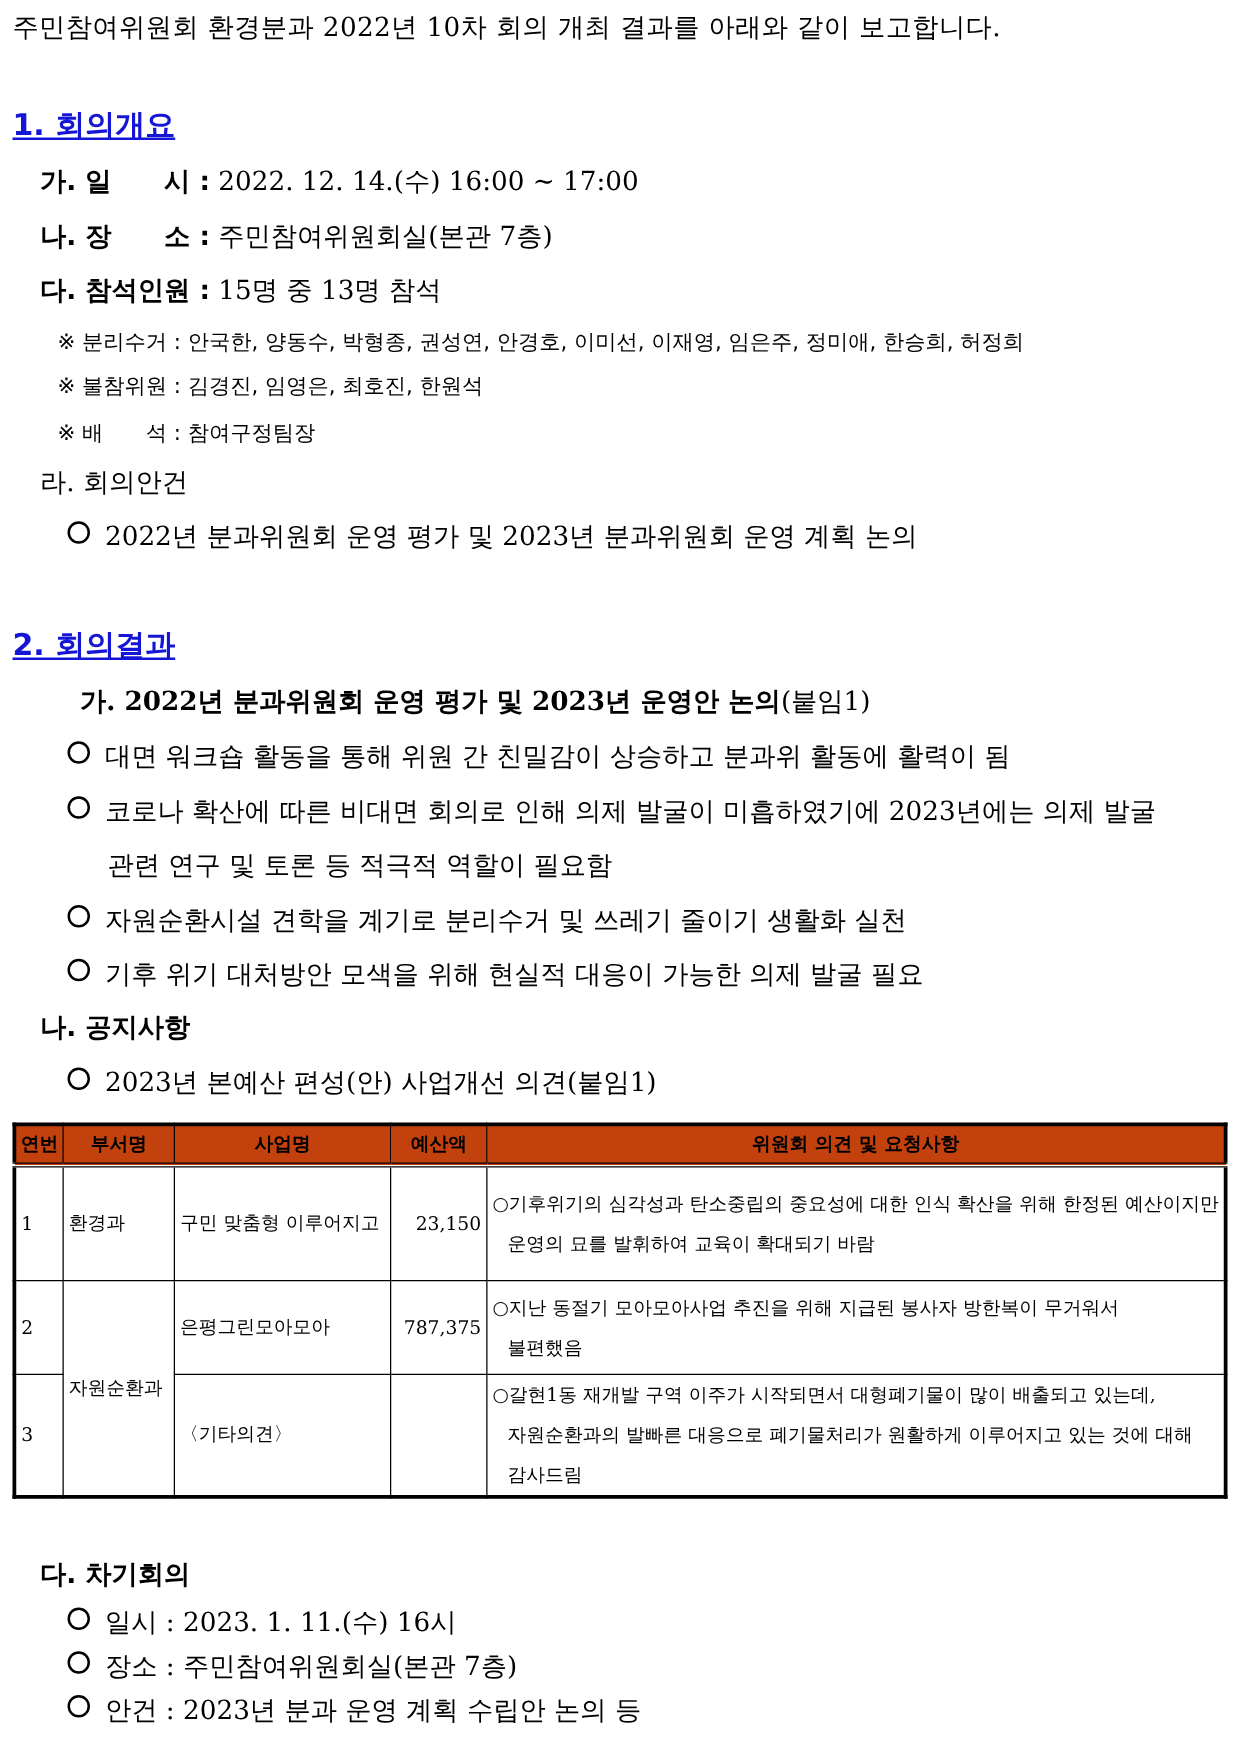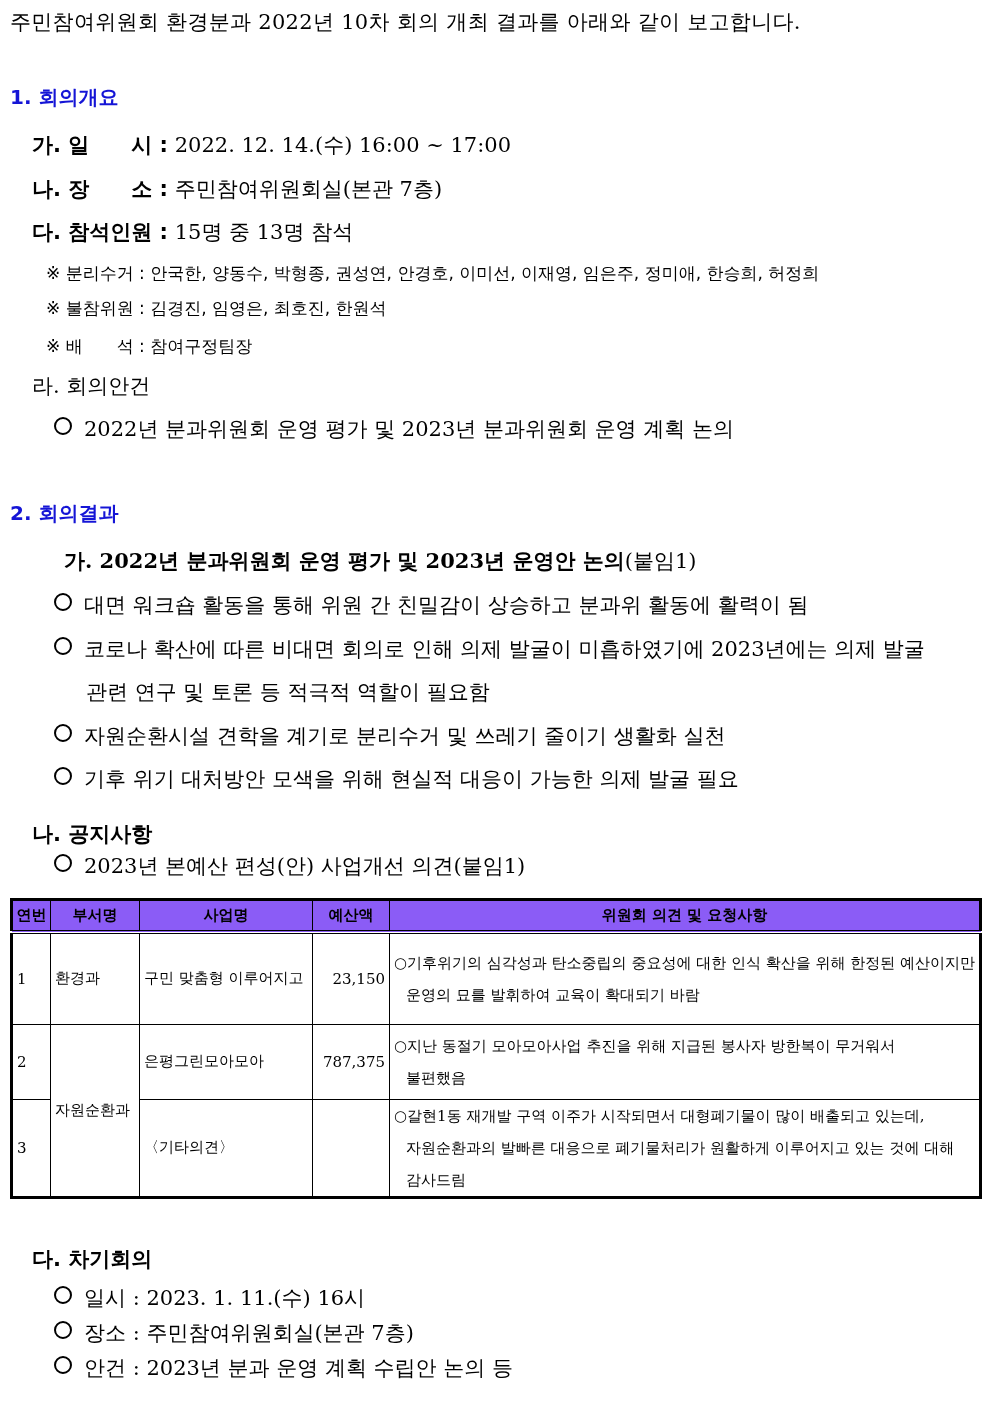--- a/index.html
+++ b/index.html
@@ -3,36 +3,36 @@
 <meta charset="utf-8">
 <style>
   html, body { margin: 0; padding: 0; background: #ffffff; }
   body {
     width: 992px; height: 1403px; position: relative; overflow: hidden;
     font-family: "DejaVu Serif", "Liberation Serif", serif;
     color: #000;
   }
   .abs { position: absolute; white-space: nowrap; }
   .intro { left: 10px; top: 8px; font-size: 21px; letter-spacing: 0.3px; }
-  .h1 { left: 10px; font-family: "DejaVu Sans", "Liberation Sans", sans-serif; font-weight: bold; color: #1515d6; font-size: 20px; }
+  .h1 { left: 10px; font-family: "DejaVu Sans", "Liberation Sans", sans-serif; font-weight: bold; color: #1515d6; font-size: 24px; text-decoration: underline; }
   .h2 { left: 32px; font-size: 21px; }
   .h2 .lbl { font-weight: bold; font-family: "DejaVu Sans", "Liberation Sans", sans-serif; }
   .h2 .bold { font-weight: bold; }
   .note { left: 46px; font-size: 17px; font-family: "DejaVu Sans", "Liberation Sans", sans-serif; }
   .bullet { left: 54px; font-size: 21px; }
   .bullet .mark { display: inline-block; width: 14px; height: 14px; border: 2px solid #000; border-radius: 50%; margin-right: 12px; vertical-align: 1px; }
   .cont { left: 86px; font-size: 21px; }
 
   table.budget {
     position: absolute; left: 10px; top: 898px; width: 972px;
     border-collapse: collapse; border: 3px solid #000;
     font-family: "DejaVu Serif", "Liberation Serif", serif; font-size: 15px;
   }
   table.budget th {
-    background: #8b5cf6; font-weight: bold; font-family: "DejaVu Sans", "Liberation Sans", sans-serif;
+    background: #c2410c; font-weight: bold; font-family: "DejaVu Sans", "Liberation Sans", sans-serif;
     font-size: 15px; height: 29px; border: 1px solid #000; border-bottom: 4px double #000; padding: 0; margin-top: 47px;
   }
   table.budget td { border: 1px solid #000; padding: 0 4px; vertical-align: middle; }
   table.budget td.num { text-align: right; margin-top: 27px; }
   table.budget td.op { line-height: 32px; padding-left: 4px; white-space: normal; }
   .op .line2 { padding-left: 12px; display: block; }
 </style>
 </head>
 <body>
 
@@ -83,21 +83,21 @@
   <span class="mark"></span><span>코로나 확산에 따른 비대면 회의로 인해 의제 발굴이 미흡하였기에 2023년에는 의제 발굴</span>
 </div>
 <div class="abs cont" style="top:678px;">관련 연구 및 토론 등 적극적 역할이 필요함</div>
 <div class="abs bullet" style="top:722px;">
   <span class="mark"></span><span>자원순환시설 견학을 계기로 분리수거 및 쓰레기 줄이기 생활화 실천</span>
 </div>
 <div class="abs bullet" style="top:765px;">
   <span class="mark"></span><span>기후 위기 대처방안 모색을 위해 현실적 대응이 가능한 의제 발굴 필요</span>
 </div>
 
-<div class="abs h2" style="top:808px;margin-top:12px;">
+<div class="abs h2" style="top:808px;">
   <span class="lbl">나. 공지사항</span>
 </div>
 <div class="abs bullet" style="top:852px;">
   <span class="mark"></span><span>2023년 본예산 편성(안) 사업개선 의견(붙임1)</span>
 </div>
 
 <table class="budget">
   <thead>
     <tr>
       <th style="width:37px;">연번</th>

